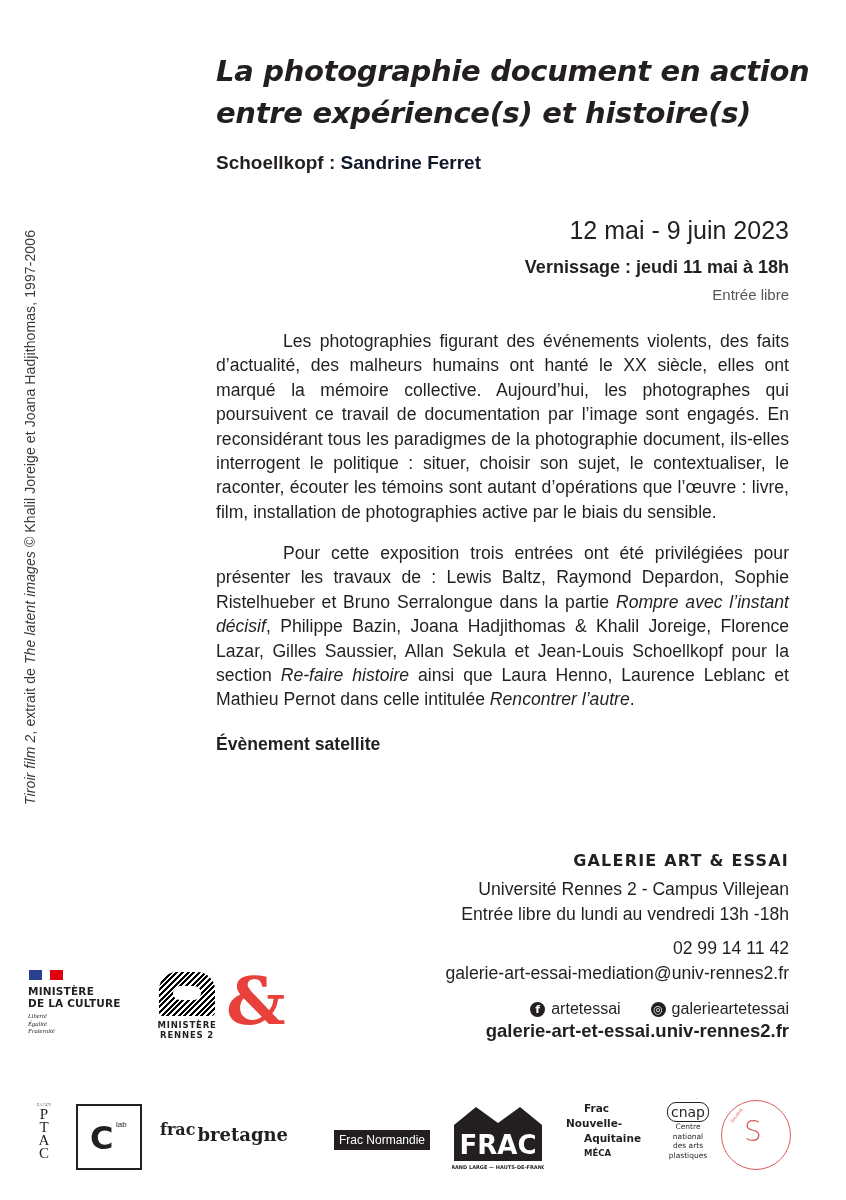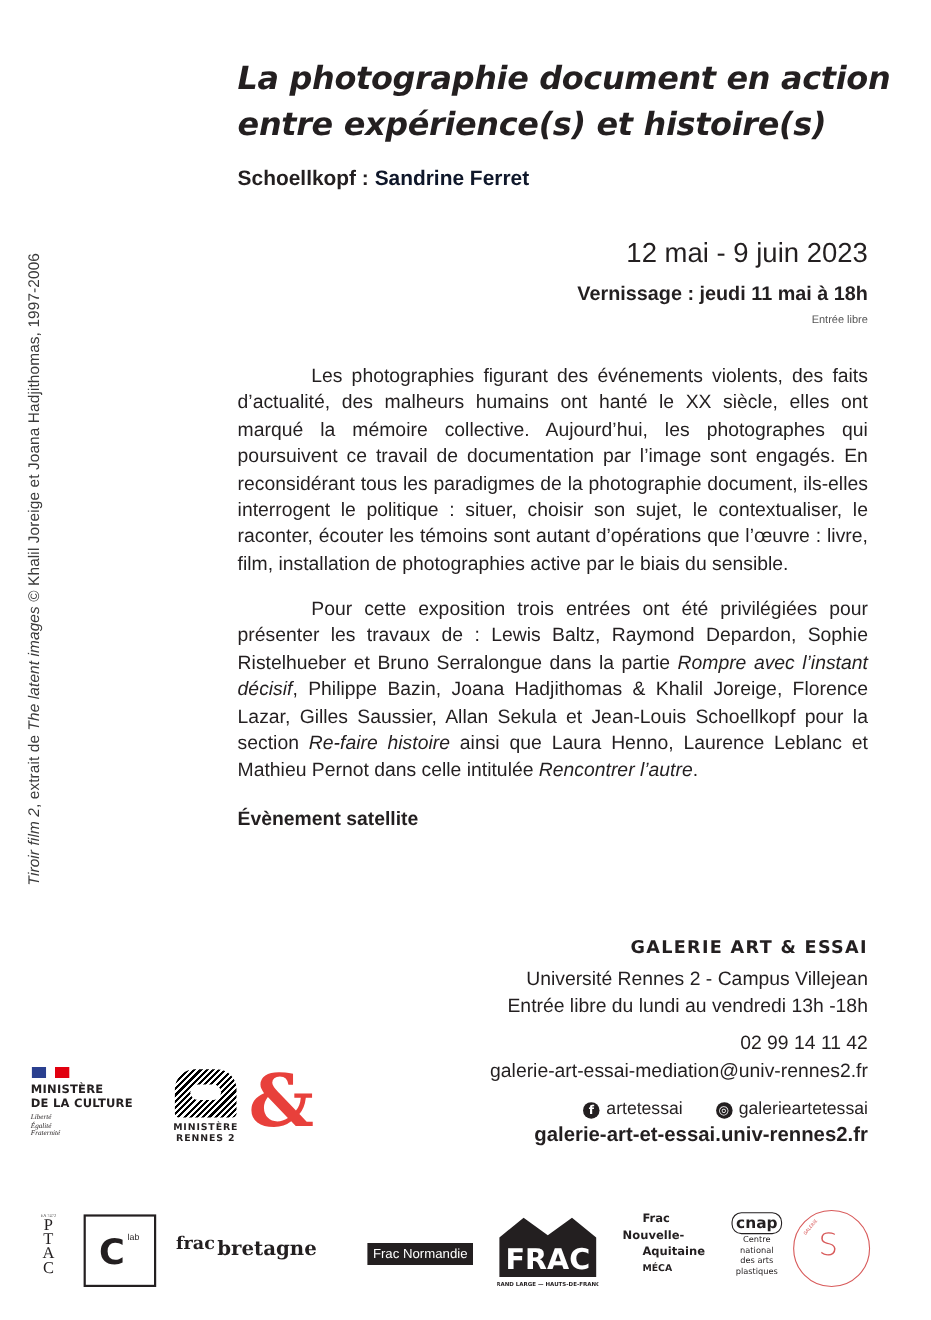--- a/index.html
+++ b/index.html
@@ -20,21 +20,21 @@
   .curator { position: absolute; left: 216px; top: 152px; font-size: 19px; white-space: nowrap;
              font-family: "Liberation Sans", sans-serif; }
   .curator b { font-weight: bold; }
   .curator span.name { font-weight: bold; color: #0f172a; }
 
   .dates { position: absolute; right: 57px; top: 216px; font-family: "Liberation Sans", sans-serif;
            font-size: 25px; color: #231f20; text-align: right; white-space: nowrap; }
   .opening { position: absolute; right: 57px; top: 257px; font-family: "Liberation Sans", sans-serif;
              font-size: 18px; font-weight: bold; text-align: right; white-space: nowrap; }
   .entry { position: absolute; right: 57px; top: 286px; font-family: "Liberation Sans", sans-serif;
-           font-size: 10px; color: #555; text-align: right; white-space: nowrap; }
+           font-size: 15px; color: #555; text-align: right; white-space: nowrap; }
 
   .body-text { position: absolute; left: 216px; width: 573px; font-family: "Liberation Sans", sans-serif;
                font-size: 17.6px; line-height: 24.4px; text-align: justify; color: #231f20; }
   .p1 { top: 329px; }
   .p2 { top: 541px; }
   .body-text p { margin: 0; text-indent: 67px; }
   .body-text i { font-style: italic; }
 
   .satellite { position: absolute; left: 216px; top: 733px; width: 600px;
                font-family: "Liberation Sans", sans-serif; font-size: 17.6px; line-height: 23px; }
@@ -86,21 +86,21 @@
   .fracbz .b { font-size: 18px; margin-left: 2px; }
   .fracnorm { left: 334px; top: 1130px; background: #231f20; color: #fff; font-family: "Liberation Sans", sans-serif;
               font-size: 12px; padding: 3px 5px; white-space: nowrap; }
   .frachdf { left: 452px; top: 1105px; width: 92px; height: 66px; }
   .frachdf svg { display: block; }
   .fracna { left: 566px; top: 1101px; width: 82px; font-family: "DejaVu Sans", sans-serif; font-weight: bold; font-size: 10.5px; line-height: 15px; }
   .fracna .l1 { padding-left: 18px; }
   .fracna .l3 { padding-left: 18px; }
   .fracna .l4 { padding-left: 18px; font-size: 8.5px; }
   .cnap { left: 660px; top: 1102px; width: 56px; text-align: center; font-family: "DejaVu Sans", sans-serif; font-size: 7.5px; line-height: 9.5px; }
-  .cnap .m { font-weight: bold; font-size: 14px; line-height: 18px; border: 1.5px solid #231f20; border-radius: 9px; display: inline-block; padding: 0 3px; }
+  .cnap .m { font-weight: normal; font-size: 14px; line-height: 18px; border: 1.5px solid #231f20; border-radius: 9px; display: inline-block; padding: 0 3px; }
   .galS { left: 721px; top: 1100px; width: 70px; height: 70px; border: 1.2px solid #d85a5a; border-radius: 50%; box-sizing: border-box; }
   .galS .s { position: absolute; left: 22px; top: 14px; font-family: "DejaVu Sans", sans-serif; font-size: 28px; color: #d85a5a; font-weight: 200; }
   .galS .g { position: absolute; left: 6px; top: 12px; font-size: 4px; color: #d85a5a; transform: rotate(-50deg); font-family: "DejaVu Sans", sans-serif; }
 </style>
 </head>
 <body>
 
 <div class="side-credit">
   <i>Tiroir film 2</i><span>, extrait de </span><i>The latent images</i><span> © Khalil Joreige et Joana Hadjithomas, 1997-2006</span>
 </div>

